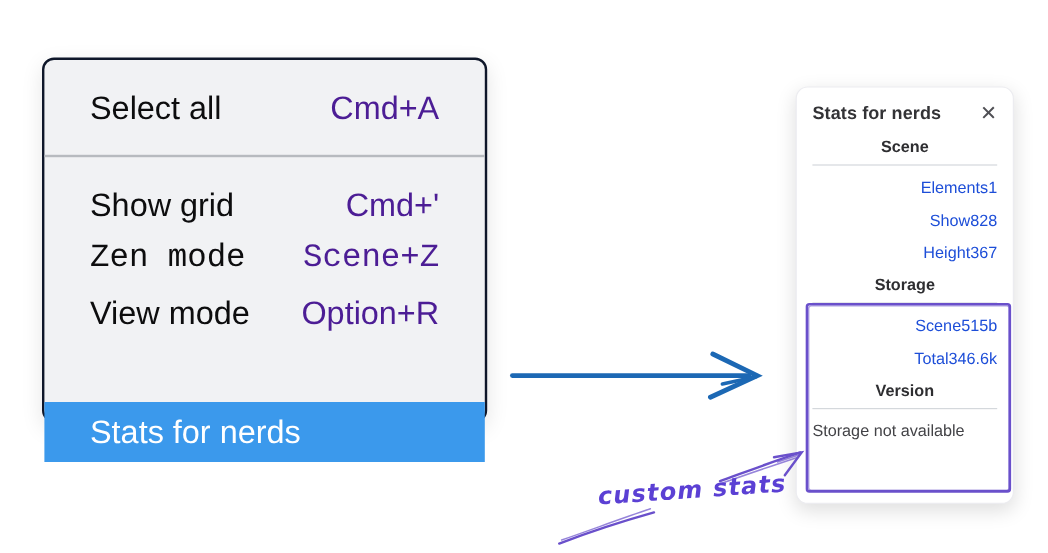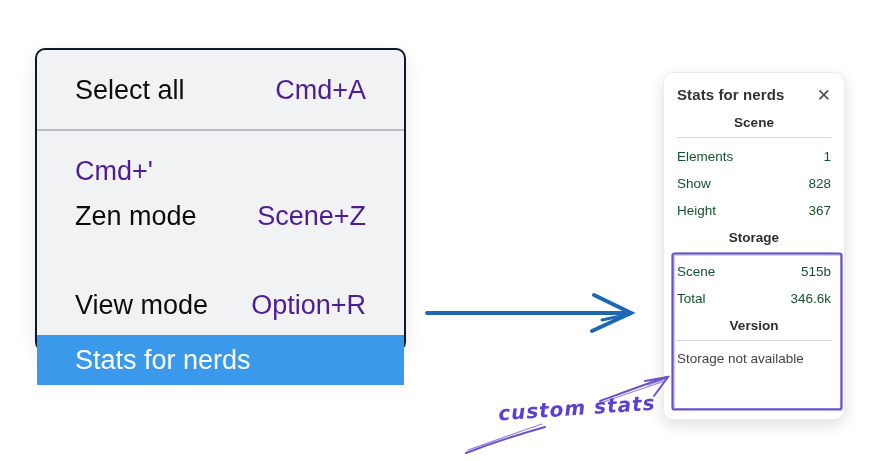--- a/index.html
+++ b/index.html
@@ -32,22 +32,22 @@
     background: #3b99ec; color: #ffffff;
     padding: 0 38px;
   }
   .menu-row.selected .shortcut { color: rgba(255,255,255,0.62); }
   .menu-sep {
     position: absolute; left: 0; right: 0; top: 79px;
     border-top: 2px solid #b7babf;
   }
   .row-select-all { top: 18px;  height: 44px; }
   .row-show-grid  { top: 147px; height: 44px; }
-  .row-zen-mode   { top: 192px; height: 44px; }
-  .row-view-mode  { top: 237px; height: 44px; margin-top: 44px; }
+  .row-zen-mode   { top: 192px; height: 44px; font-family: Liberation Mono, monospace; }
+  .row-view-mode  { top: 237px; height: 44px; }
   .row-stats      { top: 285px; height: 50px; }
   .row-show-grid  { top: 147px; }
   
   .row-show-grid { top: 99px; }
   .row-zen-mode  { top: 144px; }
   .row-view-mode { top: 189px; }
 
   
   .stats-panel {
     position: absolute; left: 663px; top: 72px;
@@ -69,22 +69,22 @@
     line-height: 14px; cursor: default; font-family: "DejaVu Sans", sans-serif;
   }
   .section-heading {
     text-align: center; font-weight: bold; font-size: 13.5px;
     color: #2e2e31; margin-top: 6px; margin-bottom: 7px;
   }
   .section-divider {
     border: none; border-top: 1px solid #d4d8dc; margin: 0 0 5px 0;
   }
   .stat-row {
-    display: flex; justify-content: space-between;
-    font-size: 13.5px; line-height: 27px; color: #14532d;
+    display: flex; justify-content: flex-end;
+    font-size: 13.5px; line-height: 27px; color: #1d4ed8;
   }
   .stats-note { font-size: 13.5px; color: #434347; line-height: 26px; margin-top: 1px; }
 
   
   .overlay { position: absolute; inset: 0; pointer-events: none; }
   .custom-stats-label {
     position: absolute; left: 498px; top: 396px;
     font-family: "DejaVu Sans", sans-serif;
     font-style: italic; font-weight: bold;
     font-size: 20px; color: #5b40d4;
@@ -98,20 +98,21 @@
 
 <div class="canvas">
 
   <div class="menu">
     <div class="menu-row row-select-all">
       <span>Select all</span>
       <span class="shortcut">Cmd+A</span>
     </div>
     <div class="menu-sep"></div>
     <div class="menu-row row-show-grid">
+      <span>Show grid</span>
       <span class="shortcut">Cmd+'</span>
     </div>
     <div class="menu-row row-zen-mode">
       <span>Zen mode</span>
       <span class="shortcut">Scene+Z</span>
     </div>
     <div class="menu-row row-view-mode">
       <span>View mode</span>
       <span class="shortcut">Option+R</span>
     </div>

